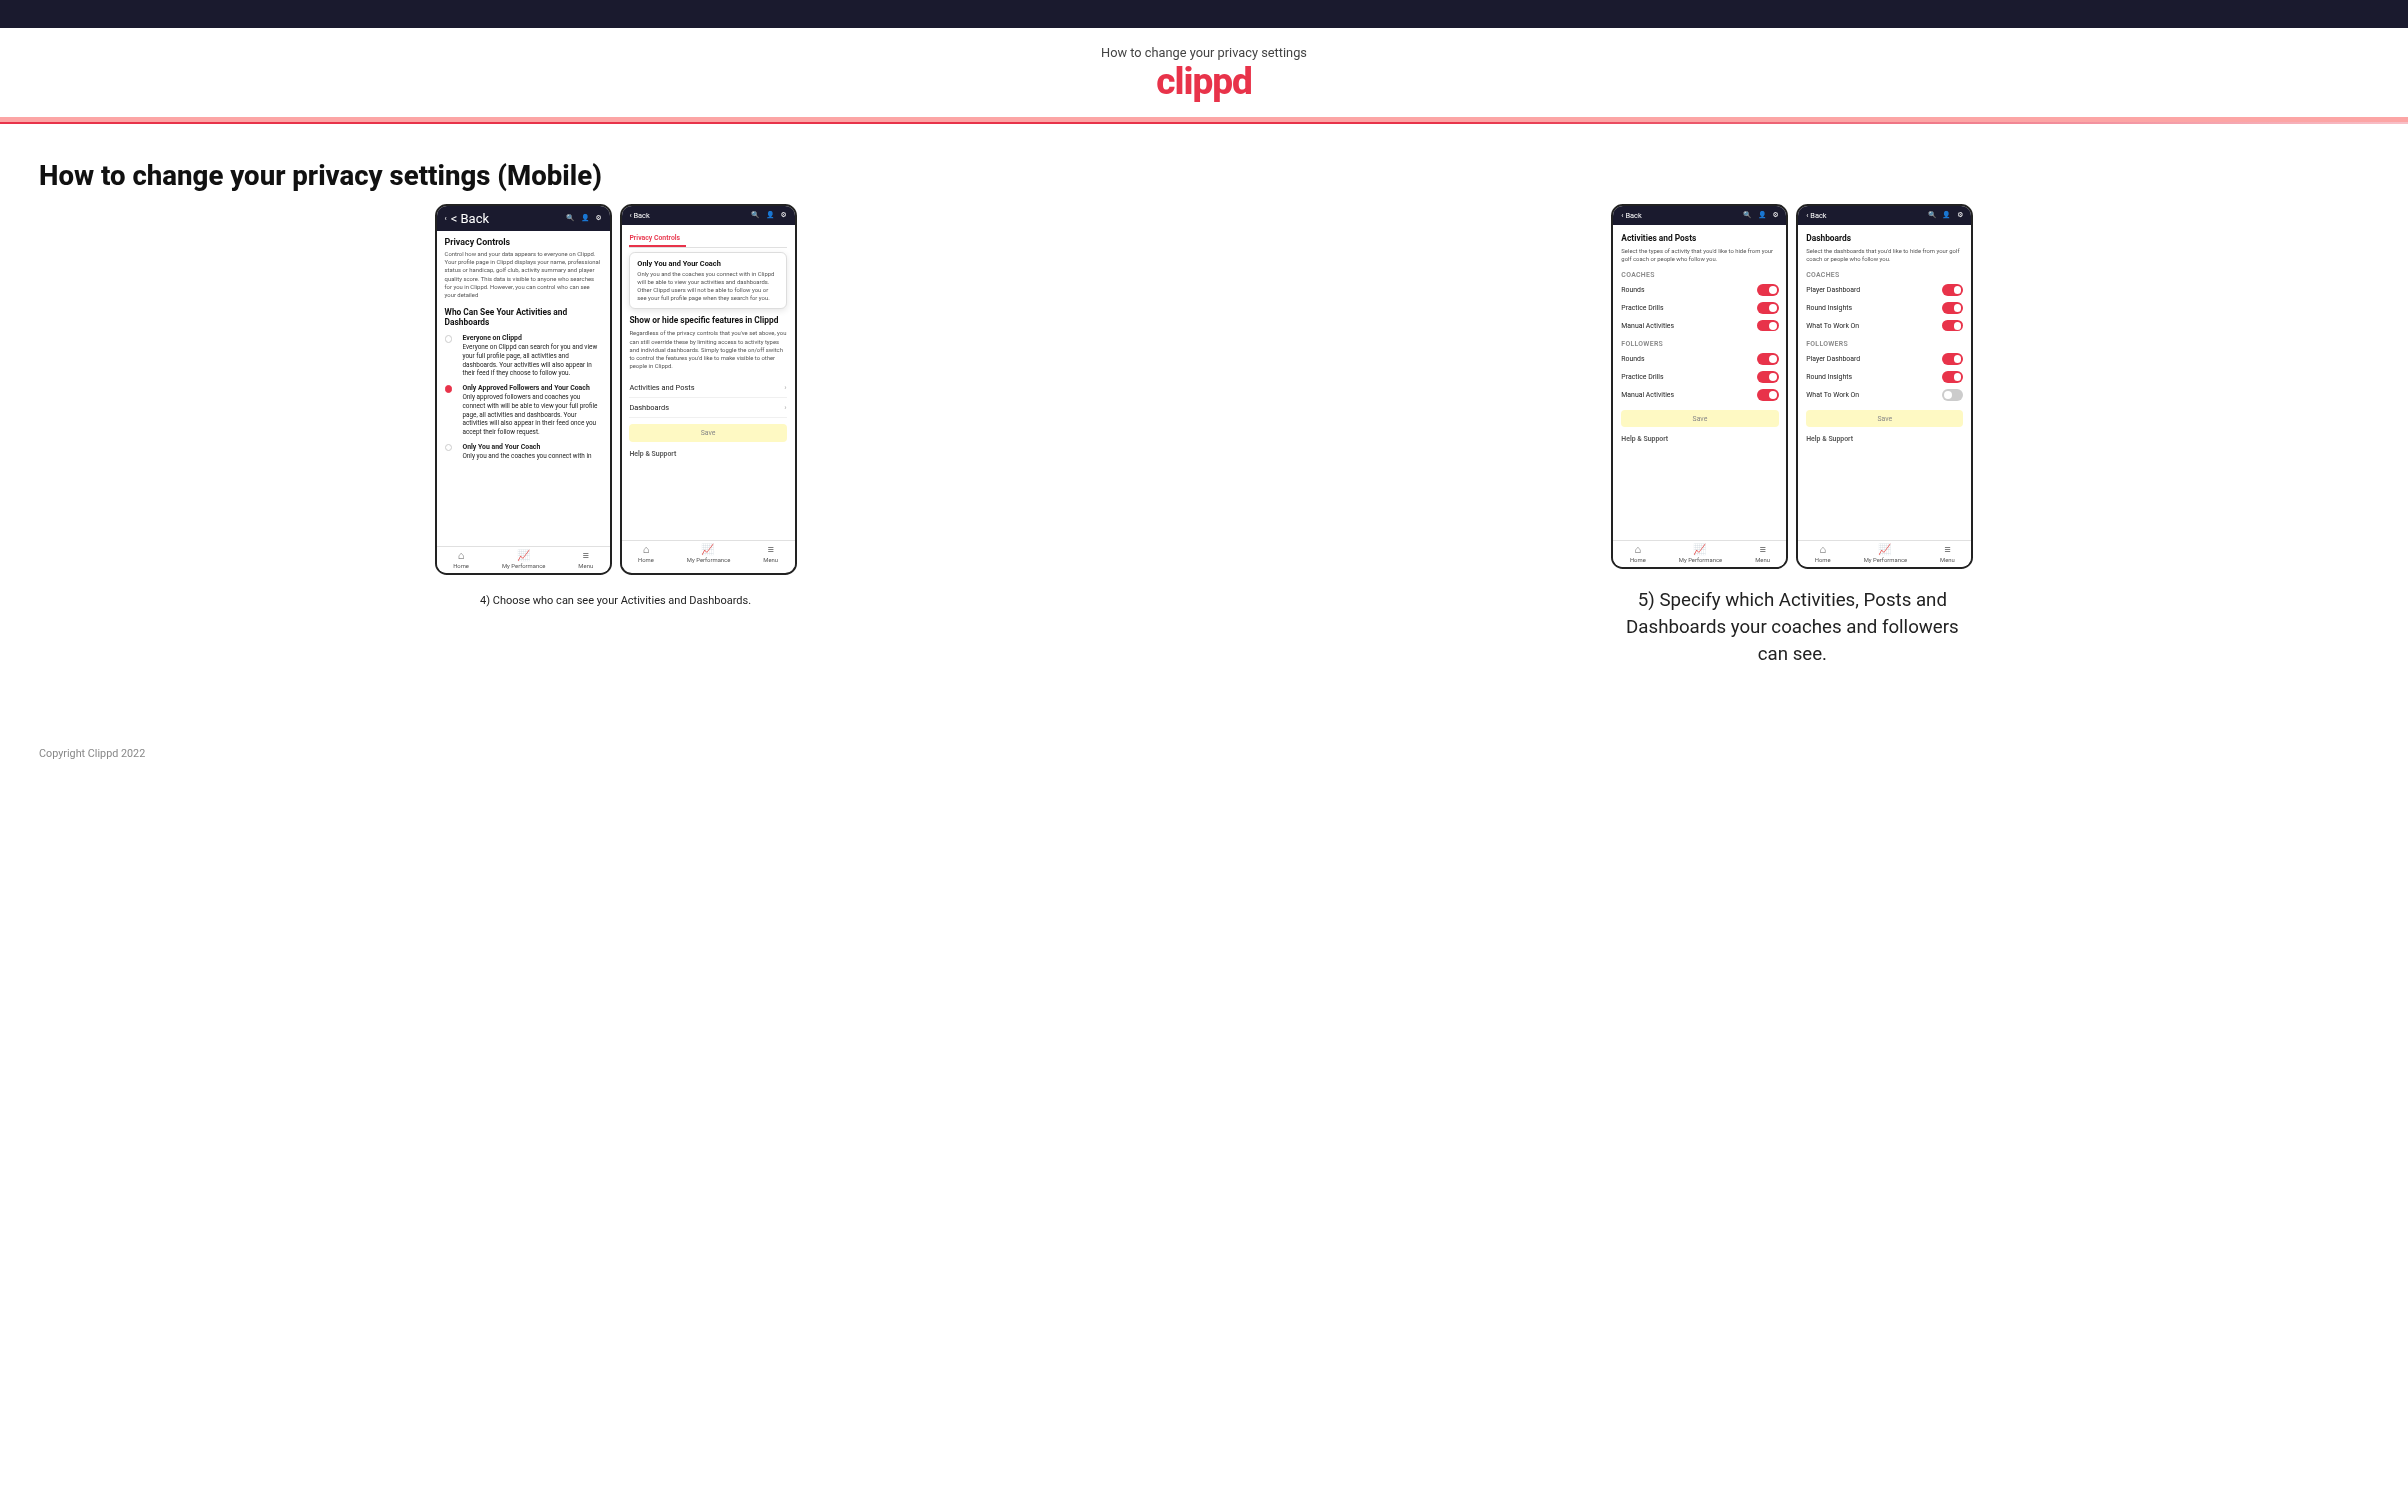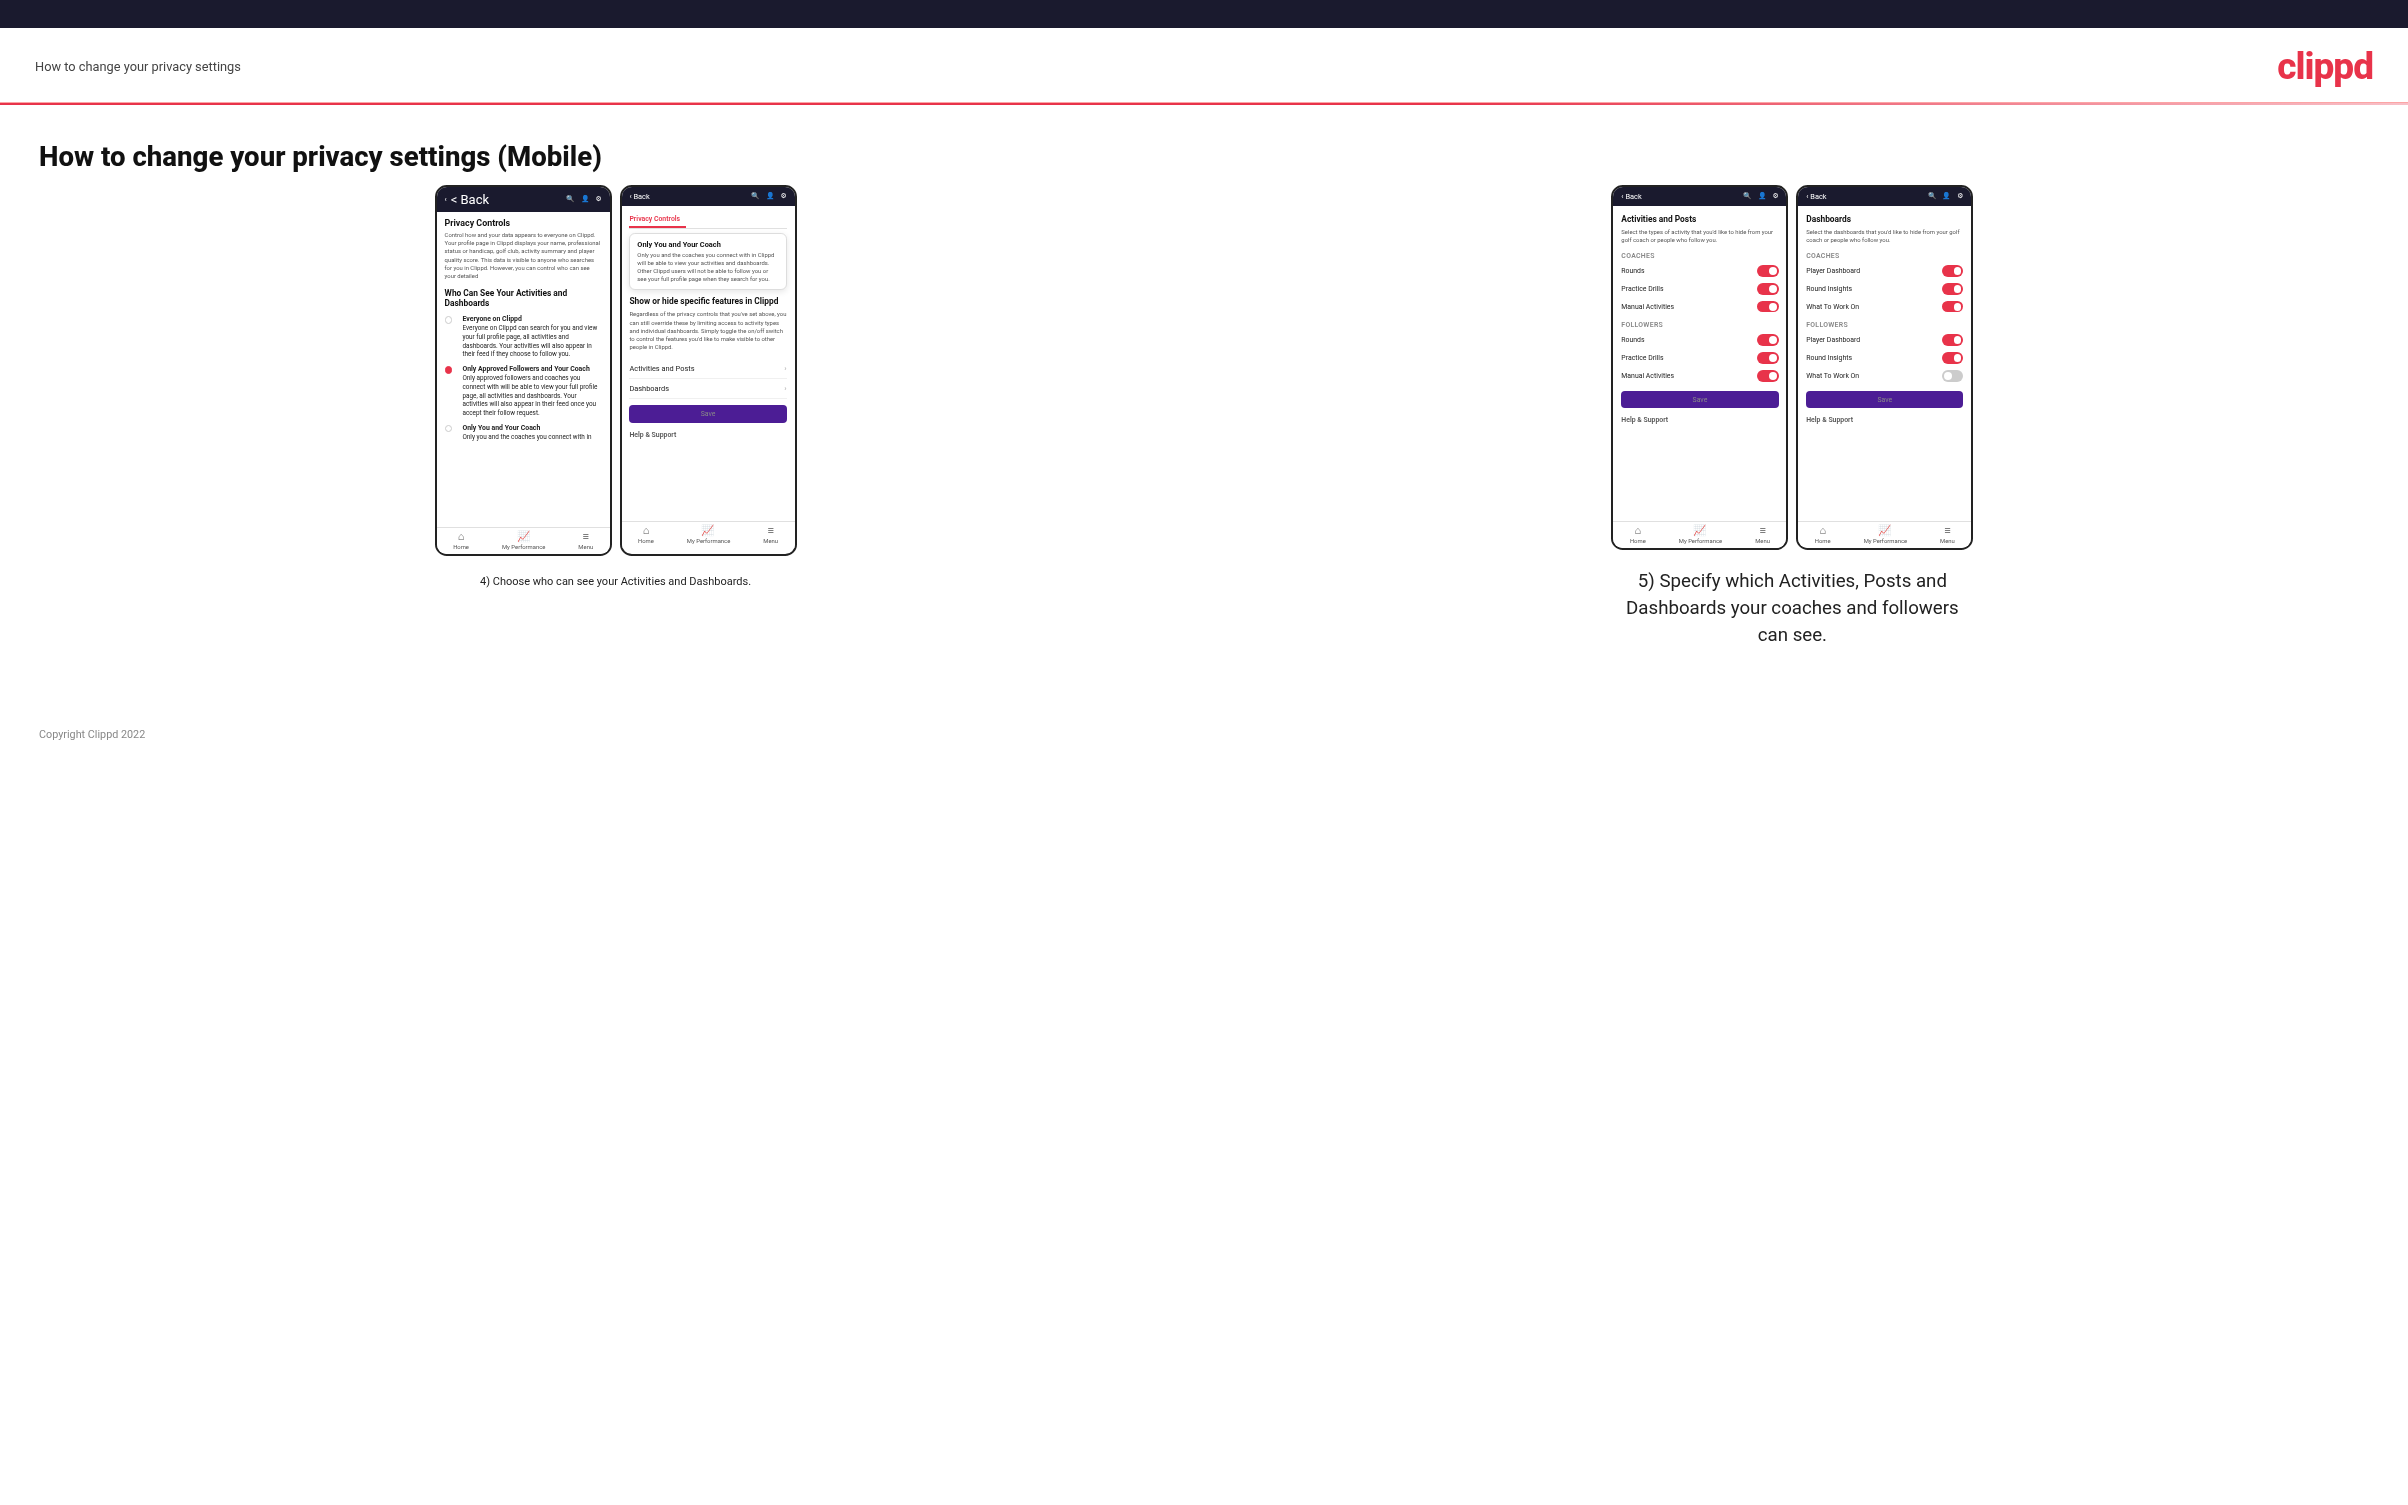--- a/index.html
+++ b/index.html
@@ -15,21 +15,22 @@
       height: 27.6px;
       width: 100%;
     }
 
     
     .header {
       display: flex;
       align-items: center;
       justify-content: space-between;
       padding: 17.7px 35px 13.8px 35px;
-      border-bottom: 1px solid #fca5a5;
+      border-bottom: 5px solid #fca5a5;
+      flex-direction: column;
     }
     .header-breadcrumb {
       font-size: 12.8px;
       color: #444;
     }
     .logo {
       font-size: 37px;
       font-weight: 800;
       color: #e8334a;
       letter-spacing: -1px;
@@ -254,21 +255,21 @@
       color: #222;
       border-bottom: 1px solid #f0f0f0;
     }
     .m-chevron {
       color: #aaa;
       font-size: 7.9px;
     }
 
     
     .m-save-btn {
-      background: #4c1d95;
+      background: #fef9c3;
       border-radius: 3.9px;
       text-align: center;
       padding: 4.9px;
       font-size: 6.9px;
       color: #888;
       margin-top: 5.9px;
     }
 
     
     .m-help {

